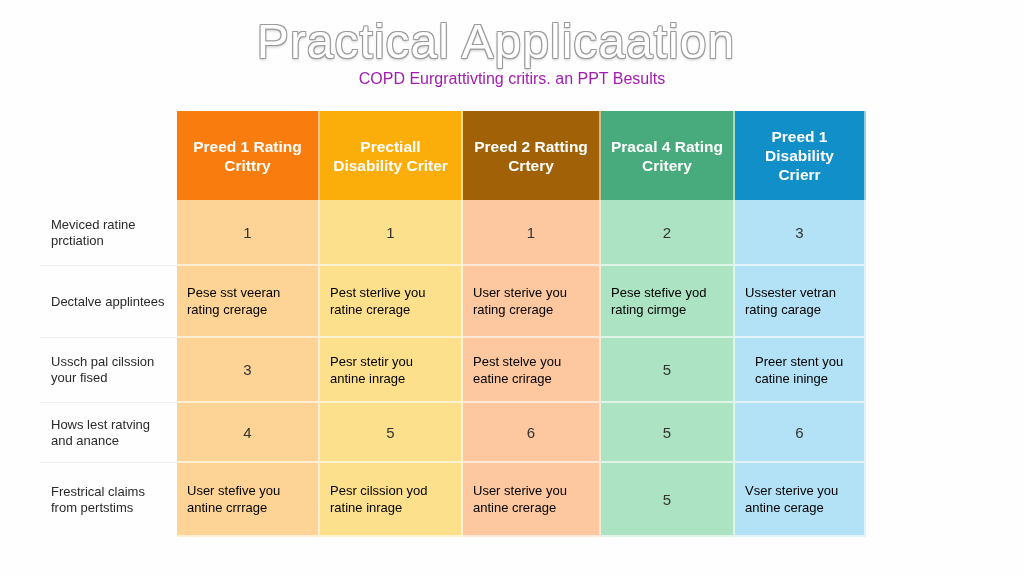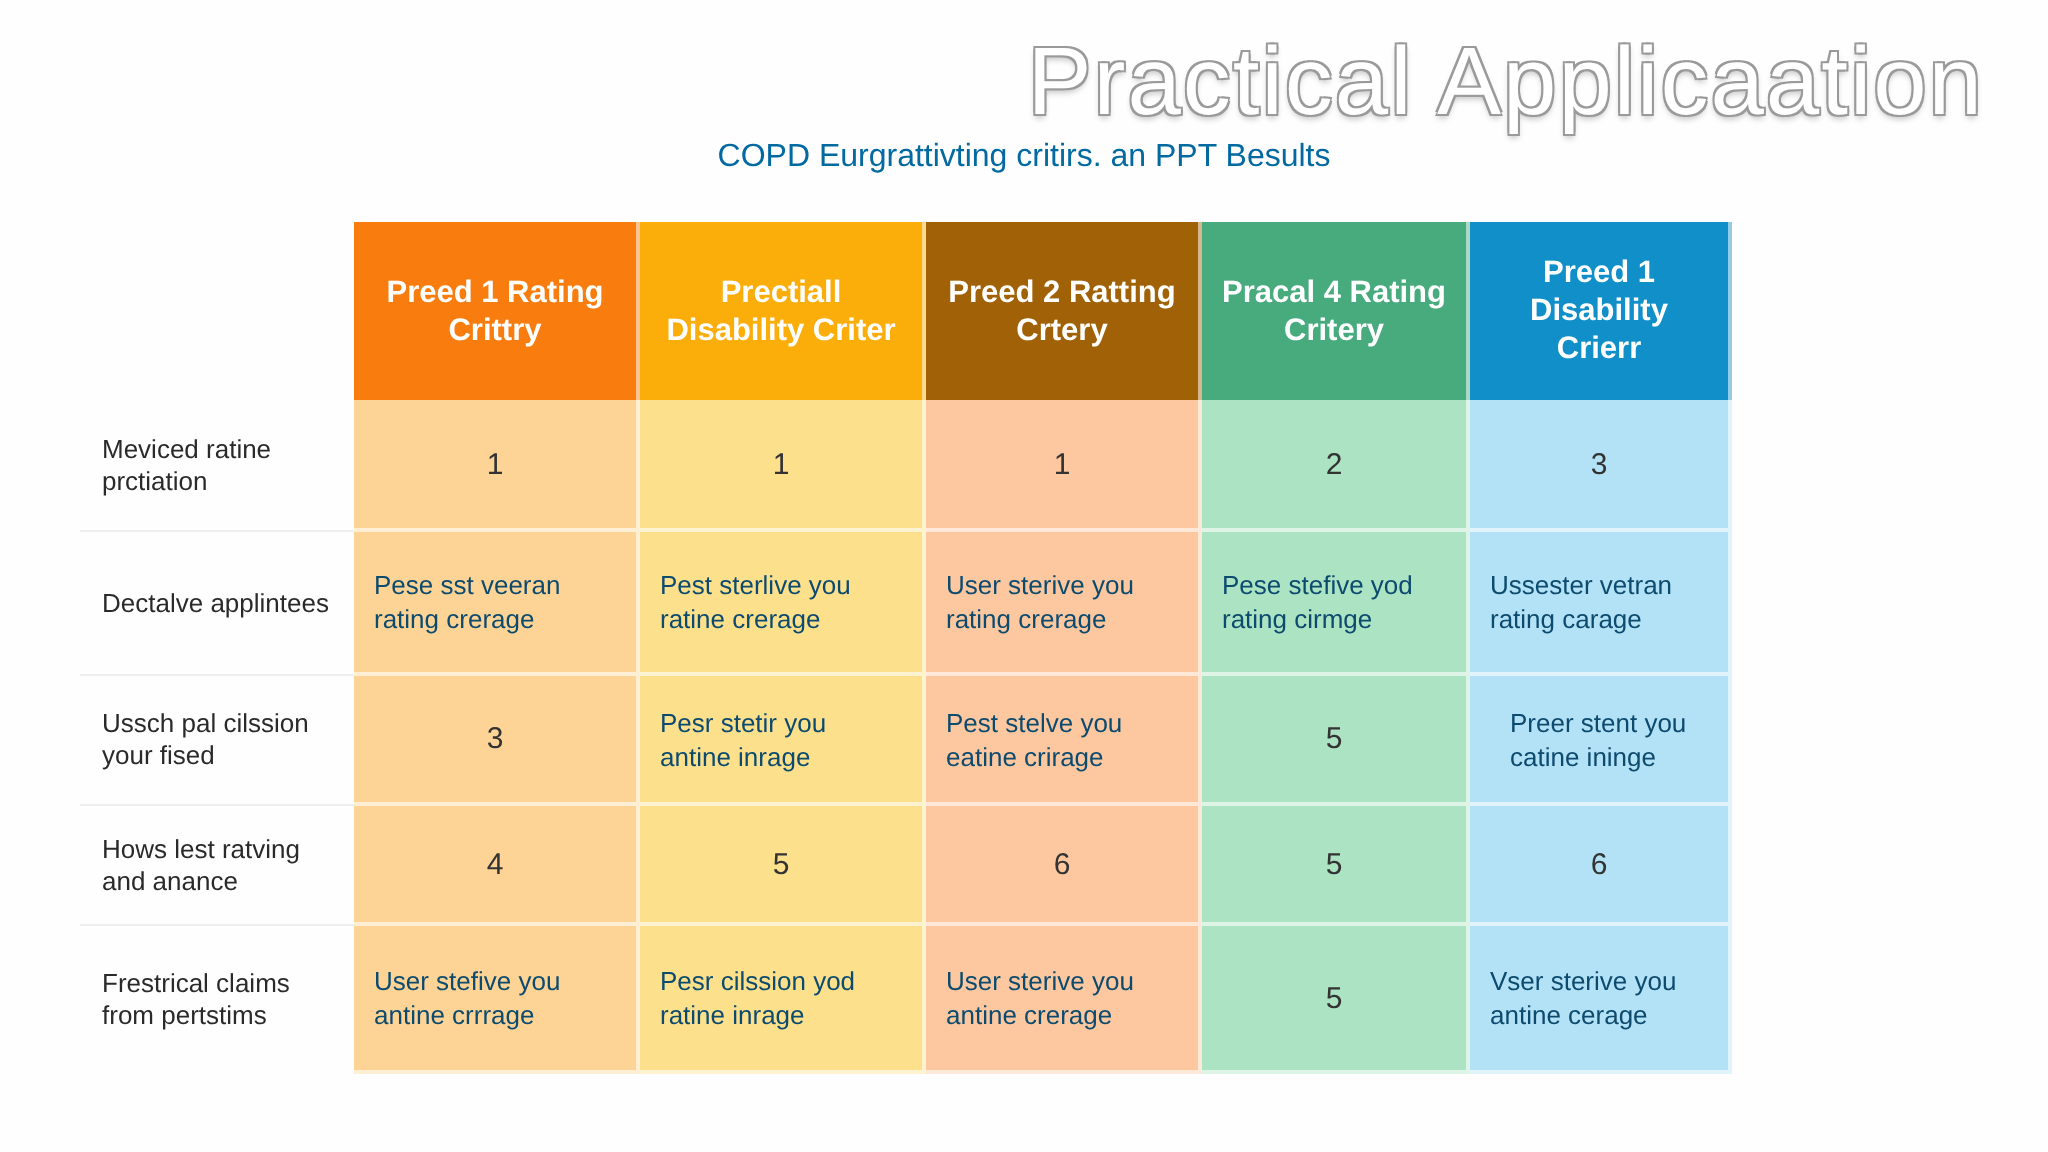--- a/index.html
+++ b/index.html
@@ -6,32 +6,32 @@
     html, body {
       width: 1024px; height: 576px; overflow: hidden;
       background: #ffffff;
       font-family: "Liberation Sans", "DejaVu Sans", sans-serif;
       color: #333;
     }
     .slide { position: relative; width: 1024px; height: 576px; background: #fefefe; }
 
     .title {
       position: absolute; left: 0; top: 14px; width: 992px;
-      text-align: right;
+      text-align: center;
       font-size: 48px; font-weight: 400; letter-spacing: 1px;
       color: #ffffff;
       text-shadow:
         -1px -1px 0 #9a9a9a, 1px -1px 0 #9a9a9a,
         -1px 1px 0 #9a9a9a, 1px 1px 0 #9a9a9a,
         0 2px 3px rgba(0,0,0,0.25);
     }
     .subtitle {
       position: absolute; left: 0; top: 70px; width: 1024px;
       text-align: center;
-      font-size: 16px; color: #0369a1;
+      font-size: 16px; color: #a21caf;
     }
 
     .table-wrap {
       position: absolute; left: 40px; top: 111px;
     }
     .grid {
       display: grid;
       grid-template-columns: 137px 143px 143px 138px 134px 131px;
       grid-template-rows: 89px 66px 72px 65px 60px 74px;
     }
@@ -45,21 +45,21 @@
     }
     .rlabel {
       display: flex; align-items: center;
       font-size: 13px; line-height: 16px; color: #2a2a2a;
       padding-left: 11px; padding-right: 6px;
       border-bottom: 1px solid #efefef;
     }
     .cell {
       display: flex; align-items: center; justify-content: center;
       text-align: left;
-      font-size: 13px; line-height: 17px; color: #0c4a6e;
+      font-size: 13px; line-height: 17px; color: #000000;
       border-right: 2px solid rgba(255,255,255,0.6);
       border-bottom: 2px solid rgba(255,255,255,0.6);
       padding: 0 10px;
     }
     .cell.num { font-size: 15px; text-align: center; color: #333; }
   </style>
 </head>
 <body>
 
 <div class="slide">

